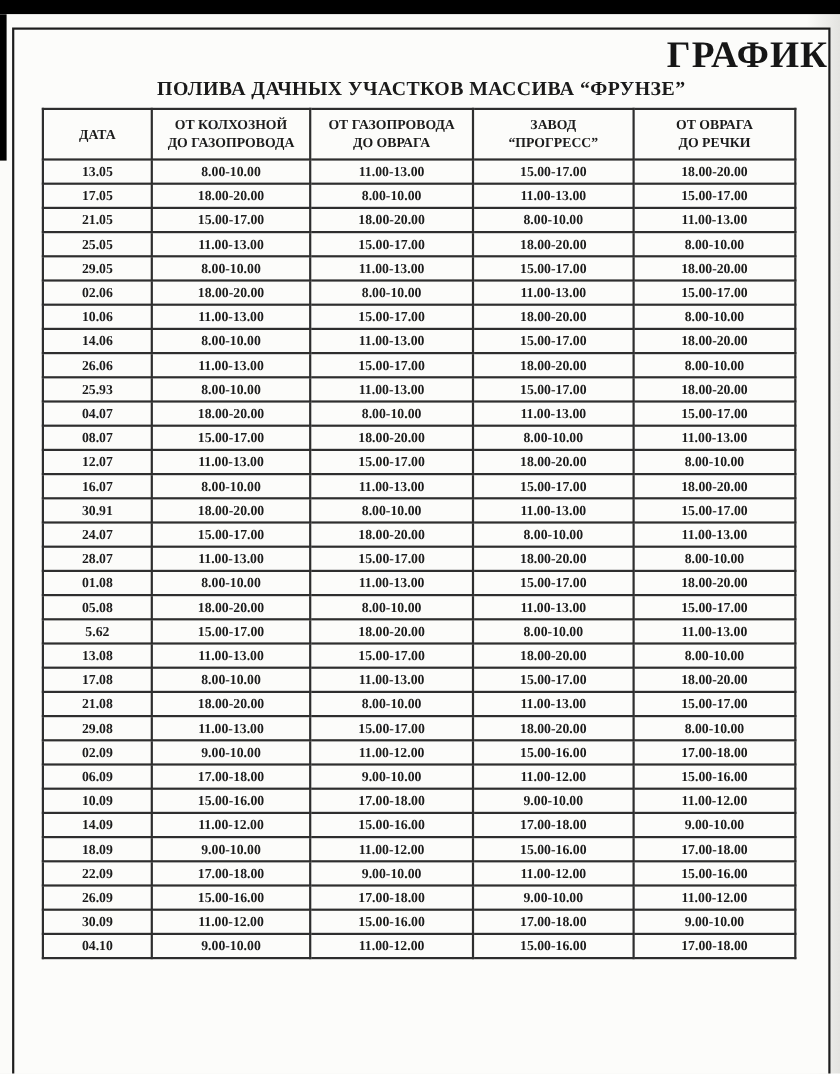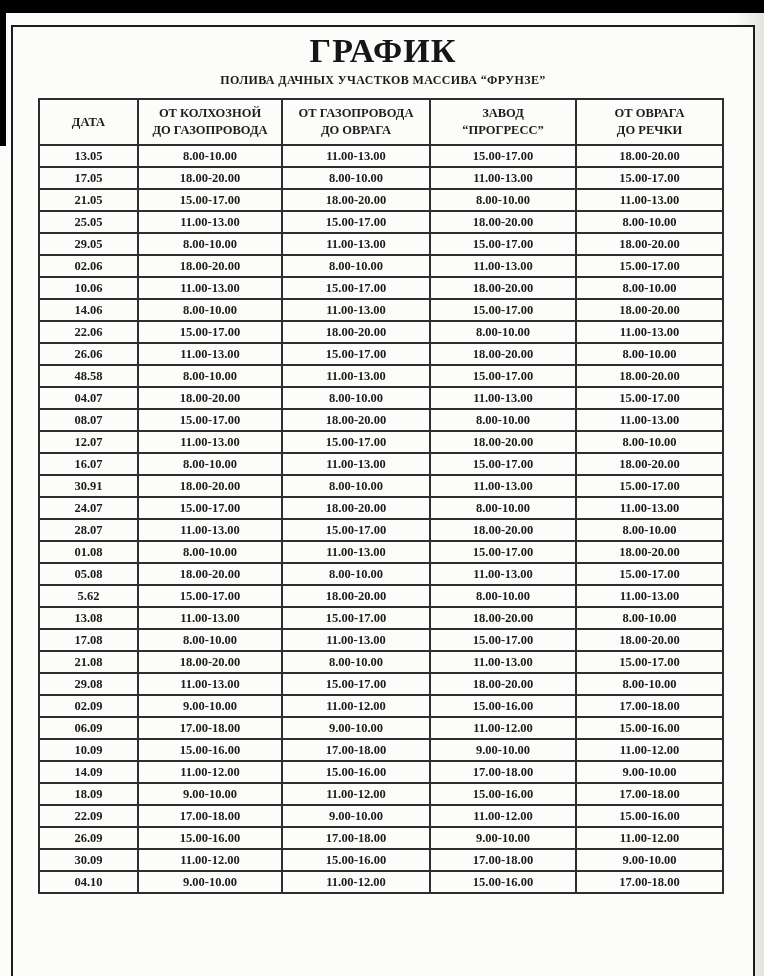--- a/index.html
+++ b/index.html
@@ -36,30 +36,30 @@
   .page-frame {
     position: absolute;
     top: 12px; left: 11px;
     width: 740px; height: 980px; 
     border: 2px solid #1c1c1c;
     background: #fcfcfa;
     box-sizing: content-box;
   }
   .doc-title {
     margin-top: 5px;
-    text-align: center;
+    text-align: right;
     font-size: 34px;
     font-weight: bold;
     letter-spacing: 1px;
     line-height: 38px;
     color: #161616;
   }
   .doc-subtitle {
     text-align: center;
-    font-size: 12px;
+    font-size: 18px;
     font-weight: bold;
     letter-spacing: 0.4px;
     line-height: 21px;
     color: #1a1a1a;
   }
   table.schedule {
     border-collapse: collapse;
     table-layout: fixed;
     margin-left: 25px;
     margin-top: 7px;
@@ -167,35 +167,28 @@
             <td>8.00-10.00</td>
           </tr>
           <tr>
             <td>14.06</td>
             <td>8.00-10.00</td>
             <td>11.00-13.00</td>
             <td>15.00-17.00</td>
             <td>18.00-20.00</td>
           </tr>
           <tr>
-            <td>22.06</td>
-            <td>15.00-17.00</td>
-            <td>18.00-20.00</td>
-            <td>8.00-10.00</td>
-            <td>11.00-13.00</td>
-          </tr>
-          <tr>
             <td>26.06</td>
             <td>11.00-13.00</td>
             <td>15.00-17.00</td>
             <td>18.00-20.00</td>
             <td>8.00-10.00</td>
           </tr>
           <tr>
-            <td>48.58</td>
+            <td>25.93</td>
             <td>8.00-10.00</td>
             <td>11.00-13.00</td>
             <td>15.00-17.00</td>
             <td>18.00-20.00</td>
           </tr>
           <tr>
             <td>04.07</td>
             <td>18.00-20.00</td>
             <td>8.00-10.00</td>
             <td>11.00-13.00</td>

